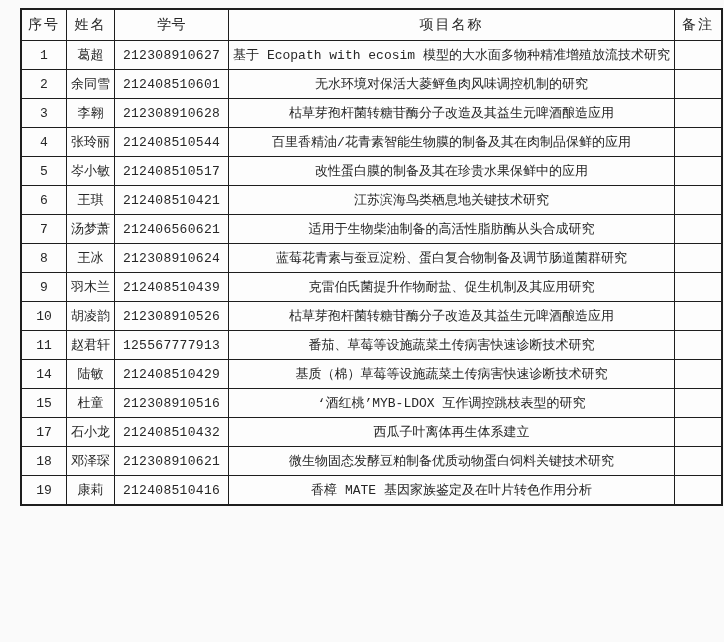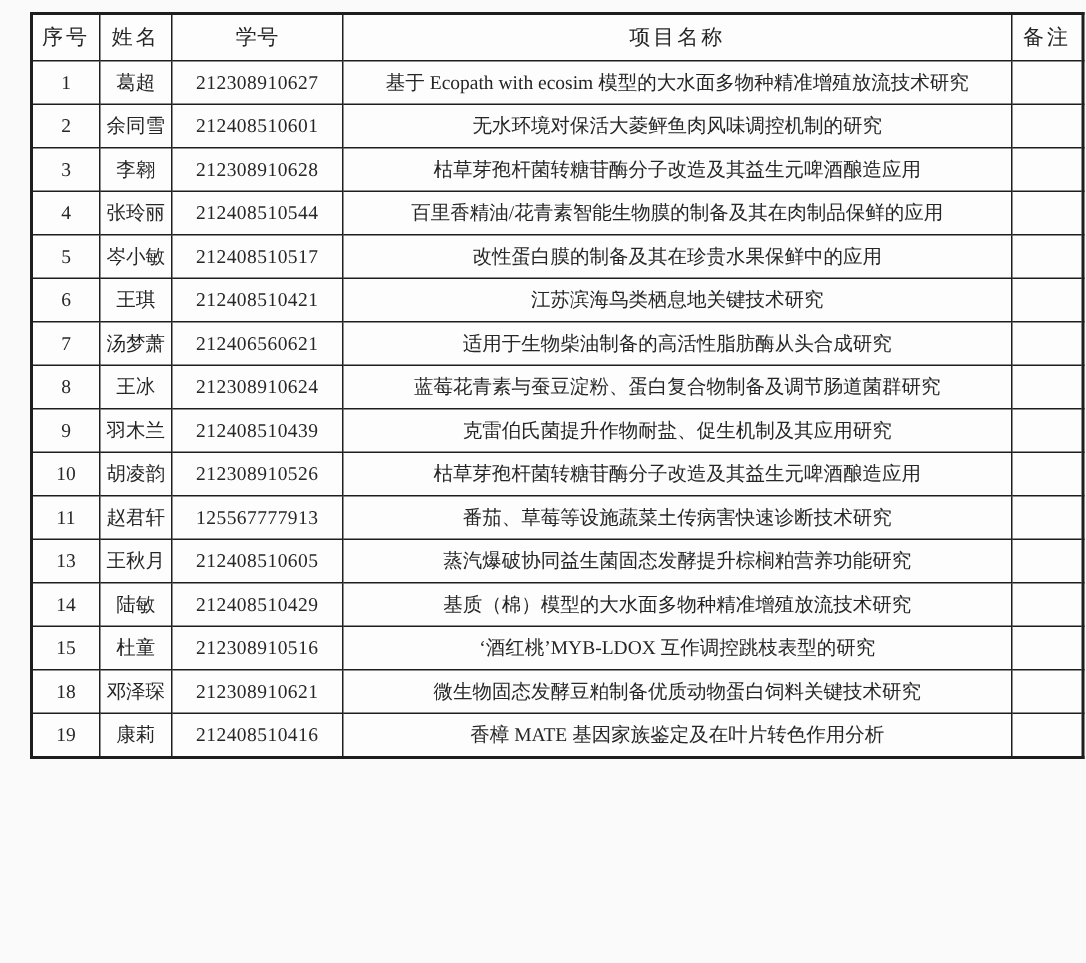--- a/index.html
+++ b/index.html
@@ -9,20 +9,21 @@
   }
   body {
     width: 724px;
     height: 642px;
     font-family: "Liberation Serif", "DejaVu Serif", serif;
     color: #262626;
     overflow: hidden;
   }
   .page {
     padding: 8px 16px 0 20px;
+    font-family: Liberation Mono, monospace;
   }
   table.roster {
     border-collapse: collapse;
     table-layout: fixed;
     width: 685px;
     background: #fdfdfd;
     border: 2px solid #1e1e1e;
   }
   th, td {
     border: 1px solid #1e1e1e;
@@ -145,45 +146,45 @@
 
   <tr>
     <td class="col-no">11</td>
     <td class="col-name">赵君轩</td>
     <td class="col-id">125567777913</td>
     <td class="col-project">番茄、草莓等设施蔬菜土传病害快速诊断技术研究</td>
     <td class="col-remark"></td>
   </tr>
 
 
-  <tr>
-    <td class="col-no">13</td>
-    <td class="col-name">王秋月</td>
-    <td class="col-id">212408510605</td>
-    <td class="col-project">蒸汽爆破协同益生菌固态发酵提升棕榈粕营养功能研究</td>
-    <td class="col-remark"></td>
-  </tr>
 
   <tr>
     <td class="col-no">14</td>
     <td class="col-name">陆敏</td>
     <td class="col-id">212408510429</td>
-    <td class="col-project">基质（棉）模型的大水面多物种精准增殖放流技术研究</td>
+    <td class="col-project">基质（棉）草莓等设施蔬菜土传病害快速诊断技术研究</td>
     <td class="col-remark"></td>
   </tr>
 
   <tr>
     <td class="col-no">15</td>
     <td class="col-name">杜童</td>
     <td class="col-id">212308910516</td>
     <td class="col-project">‘酒红桃’MYB-LDOX 互作调控跳枝表型的研究</td>
     <td class="col-remark"></td>
   </tr>
 
 
+  <tr>
+    <td class="col-no">17</td>
+    <td class="col-name">石小龙</td>
+    <td class="col-id">212408510432</td>
+    <td class="col-project">西瓜子叶离体再生体系建立</td>
+    <td class="col-remark"></td>
+  </tr>
 
   <tr>
     <td class="col-no">18</td>
     <td class="col-name">邓泽琛</td>
     <td class="col-id">212308910621</td>
     <td class="col-project">微生物固态发酵豆粕制备优质动物蛋白饲料关键技术研究</td>
     <td class="col-remark"></td>
   </tr>
 
   <tr>

